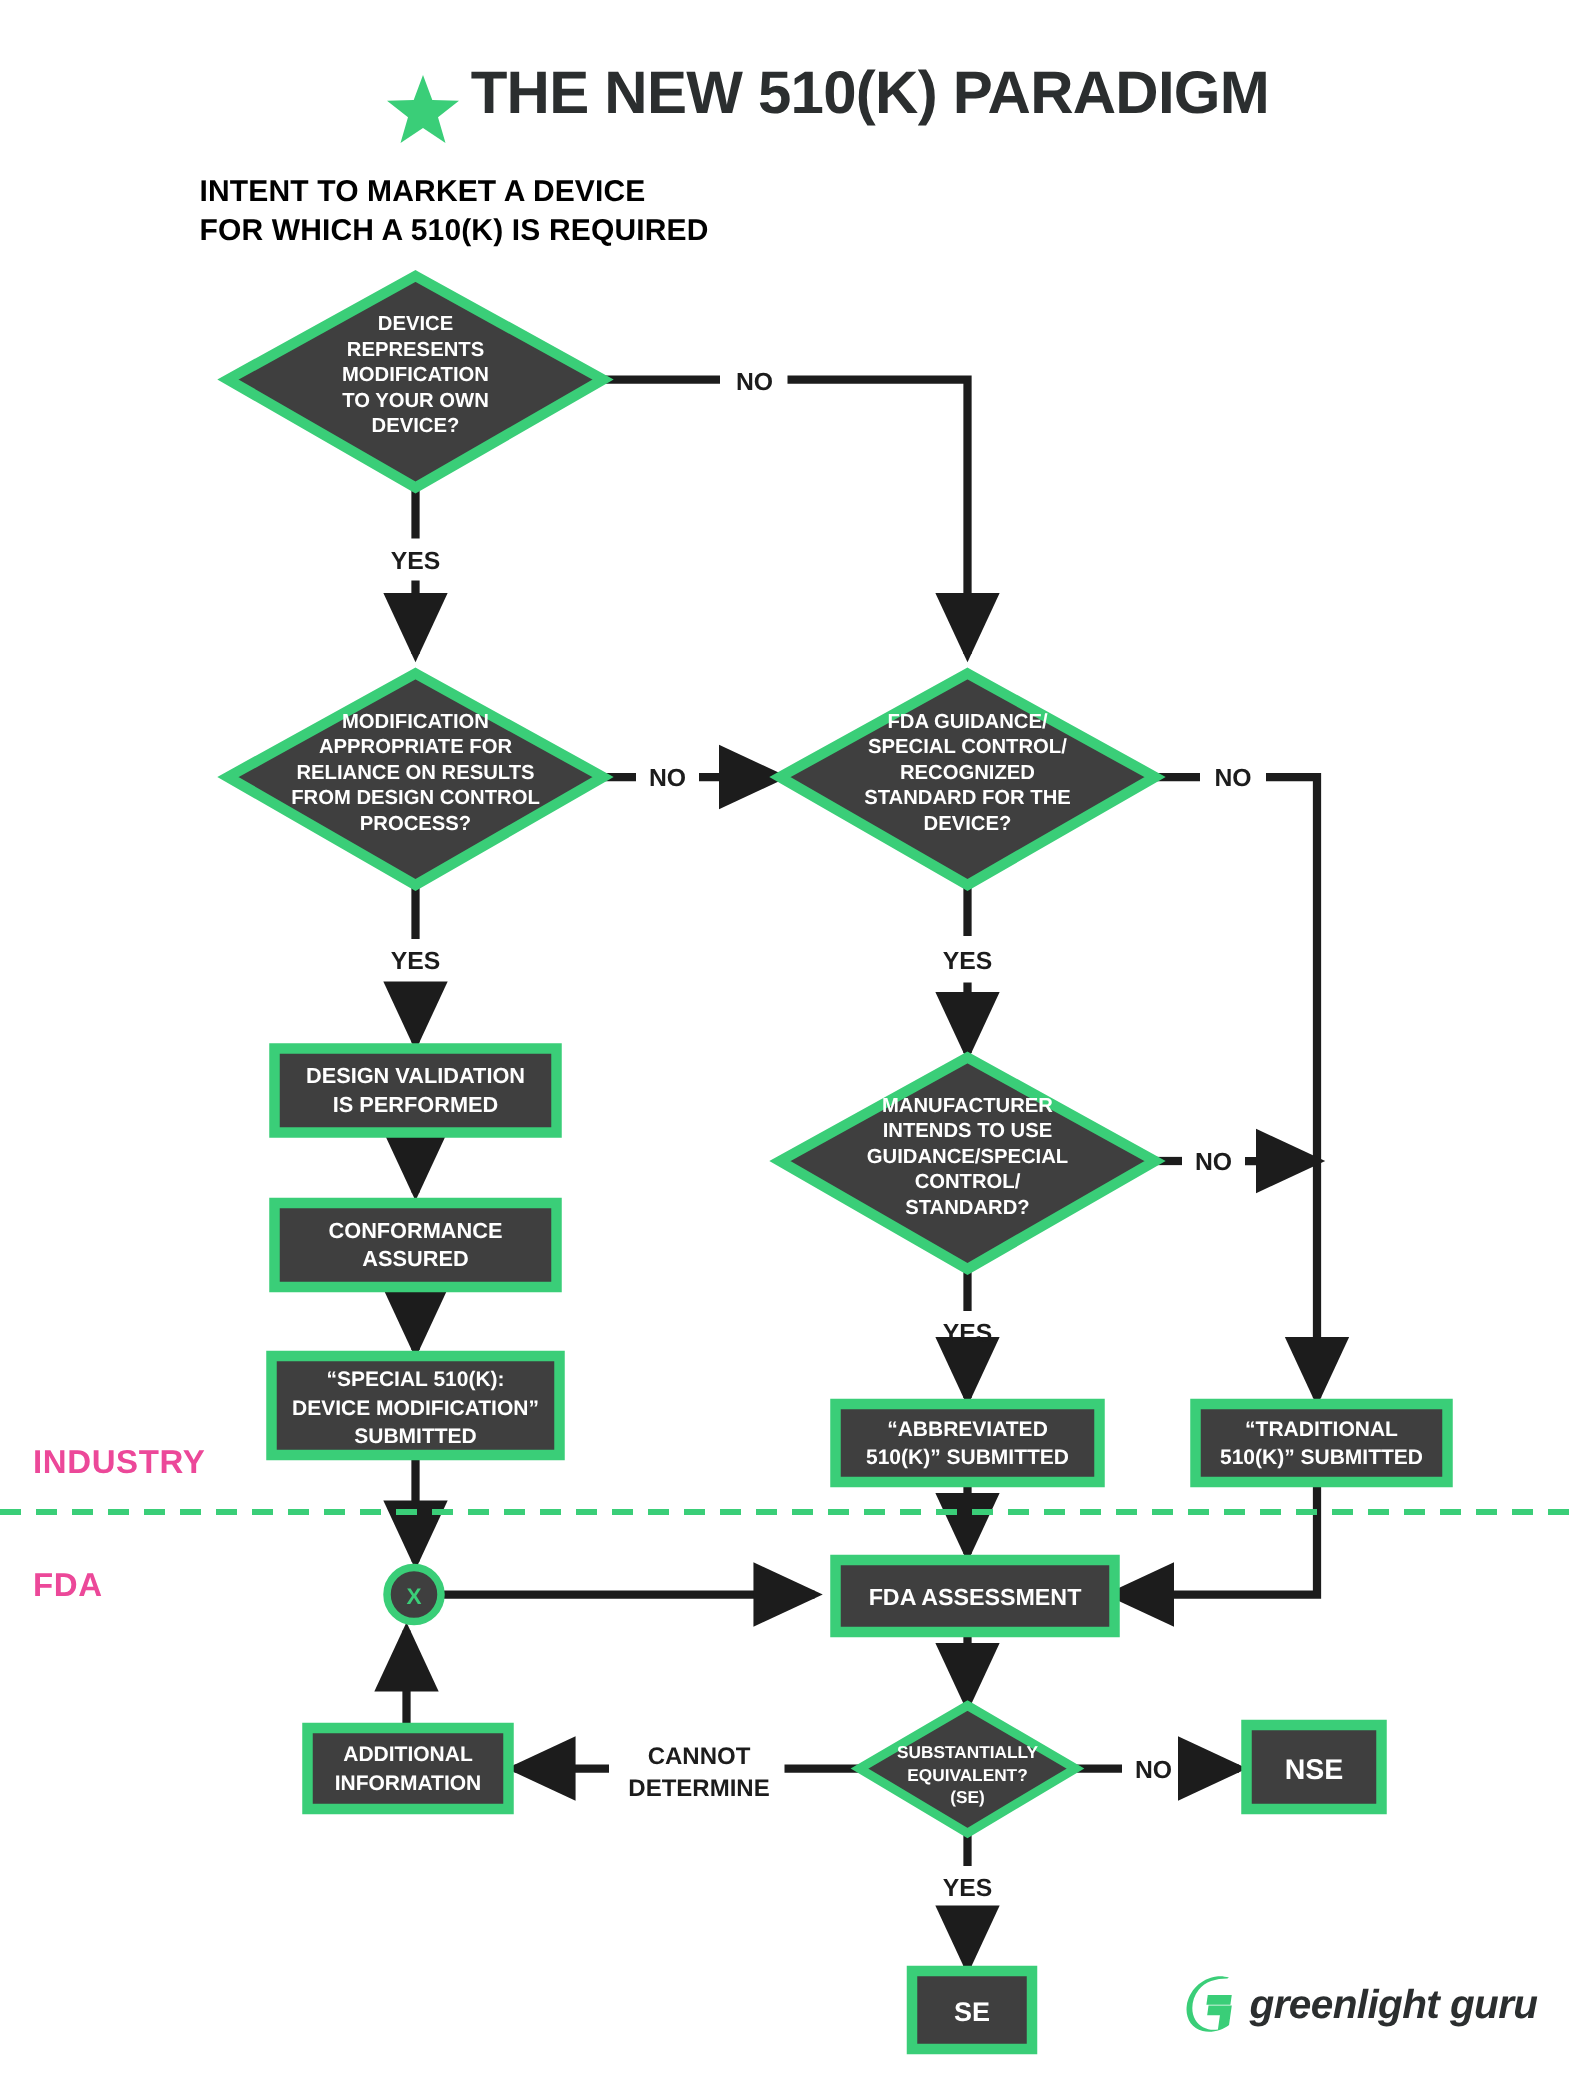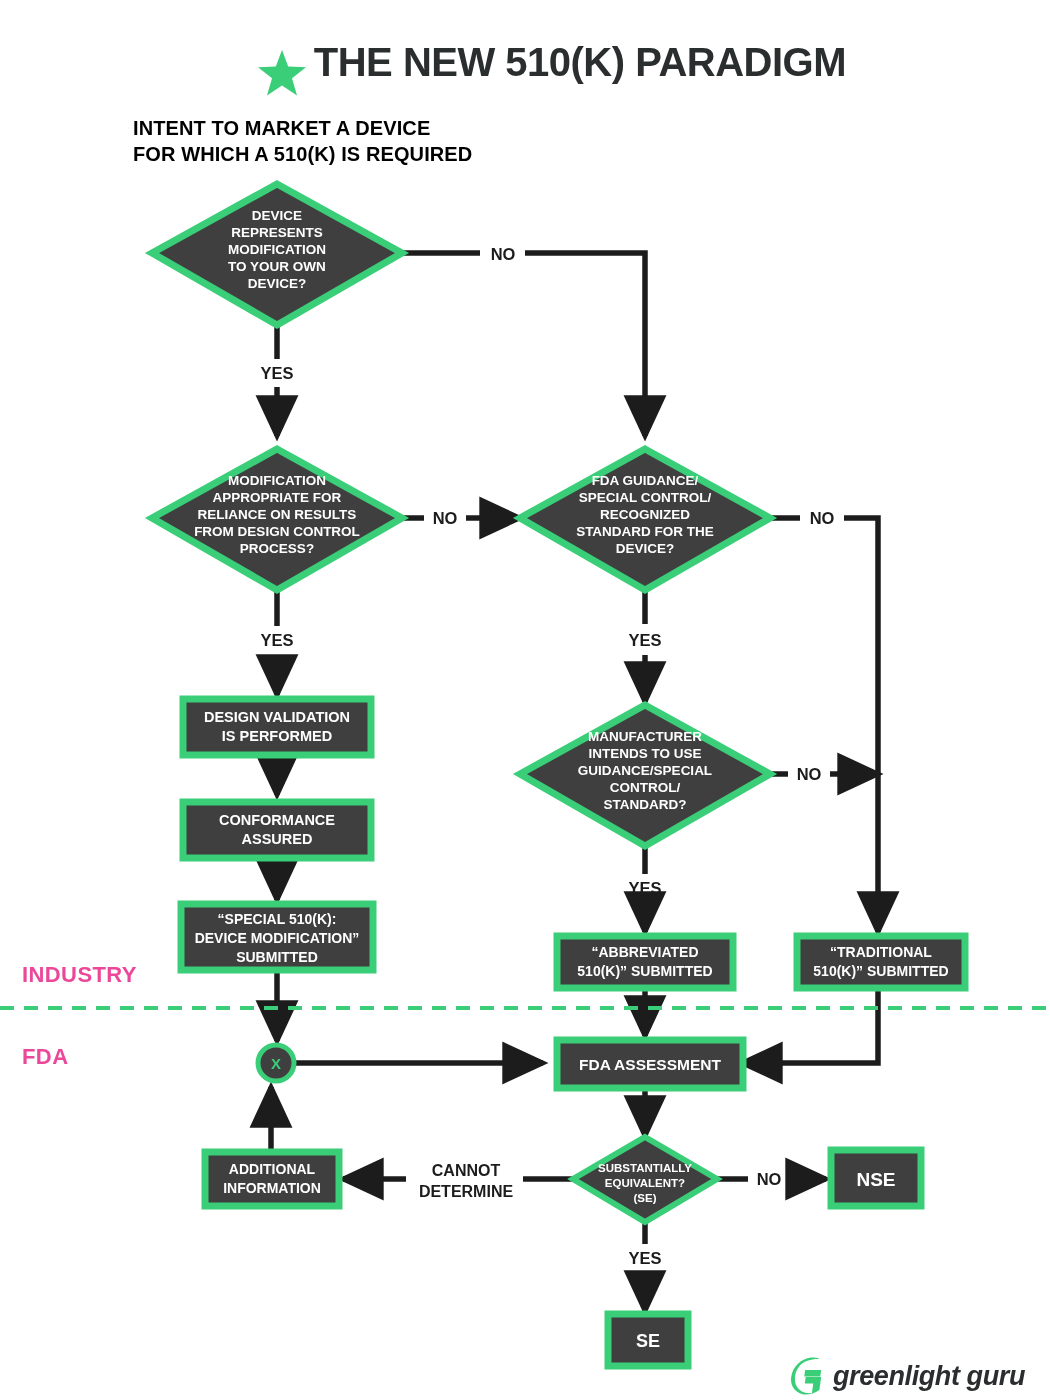--- a/index.html
+++ b/index.html
@@ -23,21 +23,21 @@
   .lane{position:absolute;font-size:22px;font-weight:bold;color:#ec4899;
         letter-spacing:0.4px;}
   .lane-industry{left:22px;top:950px;}
   .lane-fda{left:22px;top:988px;margin-top:44px;}
 
   
   .footer{position:absolute;left:33px;top:1340px;width:470px;
           font-size:14px;color:#3c3f41;line-height:1.45;white-space:pre-line;}
 
   
-  .logo{position:absolute;left:790px;top:1305px;display:flex;align-items:center;gap:9px;margin-top:40px;}
+  .logo{position:absolute;left:790px;top:1305px;display:flex;align-items:center;gap:9px;}
   .logo-word{font-size:27px;font-weight:bold;font-style:italic;color:#2b2e2f;
              letter-spacing:-0.4px;white-space:nowrap;}
 
   
   svg text{font-family:"Liberation Sans","DejaVu Sans",sans-serif;}
   .node-txt{fill:#ffffff;font-weight:bold;}
   .edge-lbl{fill:#1c1c1c;font-weight:bold;}
 </style>
 </head>
 <body>

